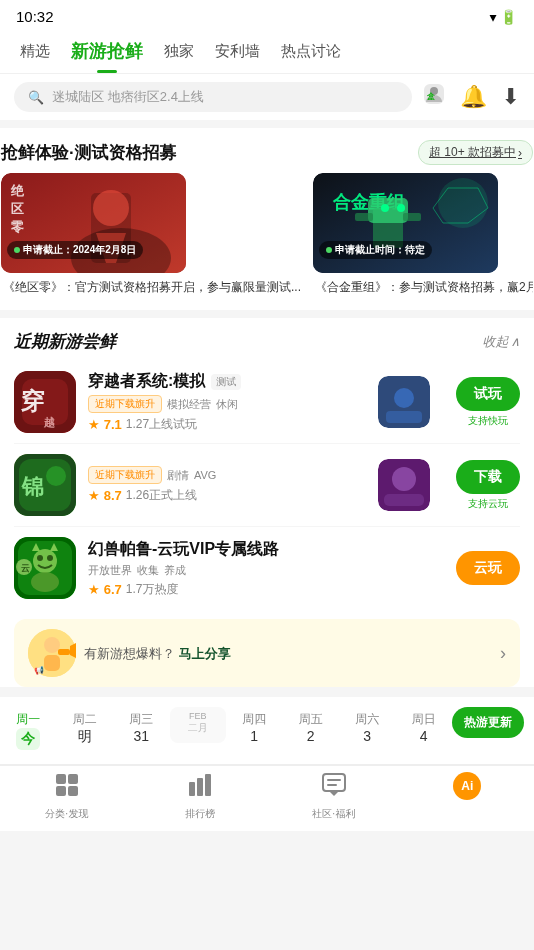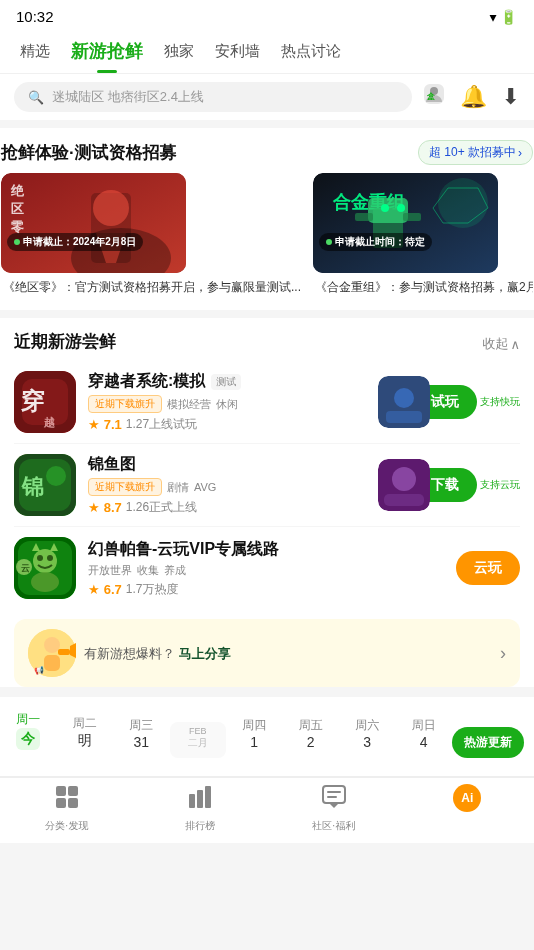--- a/index.html
+++ b/index.html
@@ -78,29 +78,30 @@
     }
     .section-header {
       display: flex;
       justify-content: space-between;
       align-items: center;
       padding: 12px 0 8px;
     }
     .section-title { font-size: 17px; font-weight: 700; color: #111; }
     .section-badge {
       background: #f0faf0;
-      color: #1d4ed8;
+      color: #404040;
       border: 1px solid #c8e6c8;
       border-radius: 12px;
       padding: 3px 10px;
       font-size: 12px;
       cursor: pointer;
       display: flex;
       align-items: center;
       gap: 2px;
+      text-decoration: underline;
     }
     .carousel-row {
       display: flex;
       gap: 10px;
       padding-bottom: 14px;
       overflow-x: auto;
     }
     .carousel-row::-webkit-scrollbar { display: none; }
     .carousel-card {
       min-width: 185px;
@@ -118,21 +119,21 @@
       align-items: center;
       justify-content: center;
       font-size: 22px;
       font-weight: 700;
       color: #fff;
       position: relative;
       overflow: hidden;
     }
     .carousel-tag {
       position: absolute;
-      bottom: 22px;
+      bottom: 14px;
       left: 6px;
       background: rgba(0,0,0,0.55);
       color: #fff;
       font-size: 10px;
       padding: 2px 7px;
       border-radius: 10px;
       display: flex;
       align-items: center;
       gap: 3px;
     }
@@ -144,22 +145,23 @@
       line-height: 1.5;
     }
     .list-section {
       background: #fff;
       margin-top: 8px;
       padding: 0 14px;
     }
     .list-header {
       display: flex;
       justify-content: space-between;
-      align-items: flex-end;
+      align-items: center;
       padding: 12px 0 8px;
+      font-style: italic;
     }
     .collapse-btn {
       color: #888;
       font-size: 13px;
       cursor: pointer;
       display: flex;
       align-items: center;
       gap: 2px;
     }
     .game-item {
@@ -223,20 +225,21 @@
       align-items: center;
       gap: 4px;
       font-size: 12px;
       color: #888;
     }
     .star { color: #ff9500; font-size: 13px; }
     .rating-num { color: #ff9500; font-weight: 700; font-size: 13px; }
     .action-btn {
       flex-shrink: 0;
       display: flex;
+      flex-direction: column;
       align-items: center;
       gap: 3px;
     }
     .btn-green {
       background: #1aad19;
       color: #fff;
       border: none;
       border-radius: 20px;
       padding: 8px 18px;
       font-size: 14px;
@@ -281,23 +284,23 @@
       align-items: center;
       justify-content: center;
       font-size: 22px;
     }
     .share-text { font-size: 13px; color: #555; }
     .share-text .highlight { color: #14532d; font-weight: 600; }
     .share-arrow { color: #888; font-size: 18px; }
     .weekday-row {
       background: #fff;
       margin-top: 8px;
-      padding: 10px 0 18px;
-      display: flex;
-      align-items: flex-end;
+      padding: 10px 0 6px;
+      display: flex;
+      align-items: flex-start;
       overflow-x: auto;
       gap: 0;
       border-bottom: 1px solid #eee;
     }
     .weekday-row::-webkit-scrollbar { display: none; }
     .weekday-item {
       flex: 1;
       min-width: 52px;
       display: flex;
       flex-direction: column;
@@ -521,23 +524,20 @@
   <div class="game-item">
     <div class="game-icon game-icon2">
       <svg width="62" height="62" viewBox="0 0 62 62">
         <rect width="62" height="62" rx="14" fill="#1a4a1a"></rect>
         <rect x="5" y="5" width="52" height="52" rx="12" fill="#228b22" opacity="0.5"></rect>
         <text x="8" y="40" font-size="22" font-weight="900" fill="#90ee90" opacity="0.9">锦</text>
         <circle cx="42" cy="22" r="10" fill="#32cd32" opacity="0.4"></circle>
       </svg>
     </div>
     <div class="game-info">
-      <div class="game-name-row">
-        <span class="game-name">锦鱼图</span>
-      </div>
       <div class="game-badges">
         <span class="badge-orange">近期下载旗升</span>
         <span class="badge-genre">剧情</span>
         <span class="badge-genre">AVG</span>
       </div>
       <div class="game-rating">
         <span class="star">★</span>
         <span class="rating-num">8.7</span>
         <span>1.26正式上线</span>
       </div>

